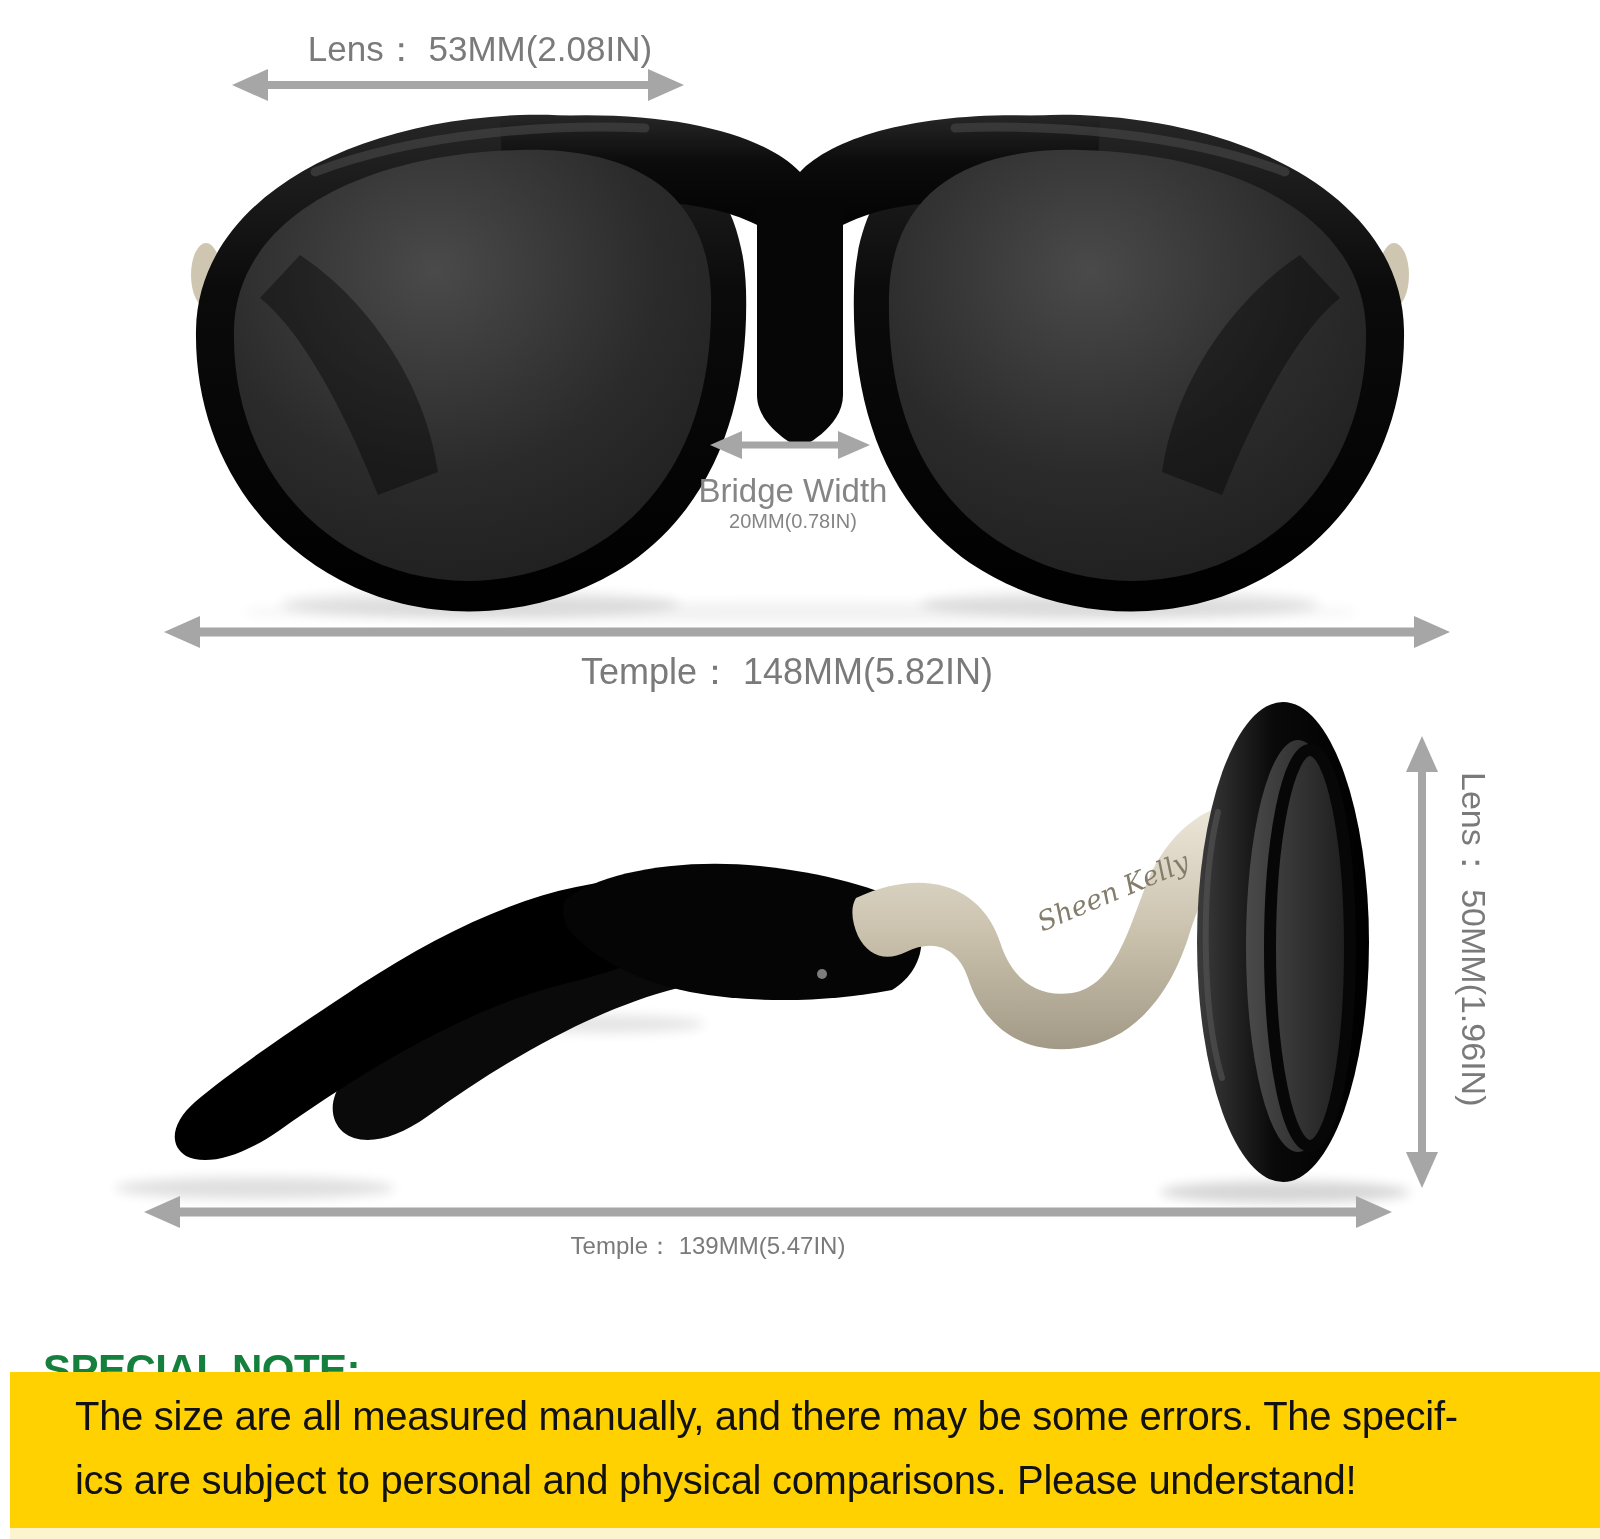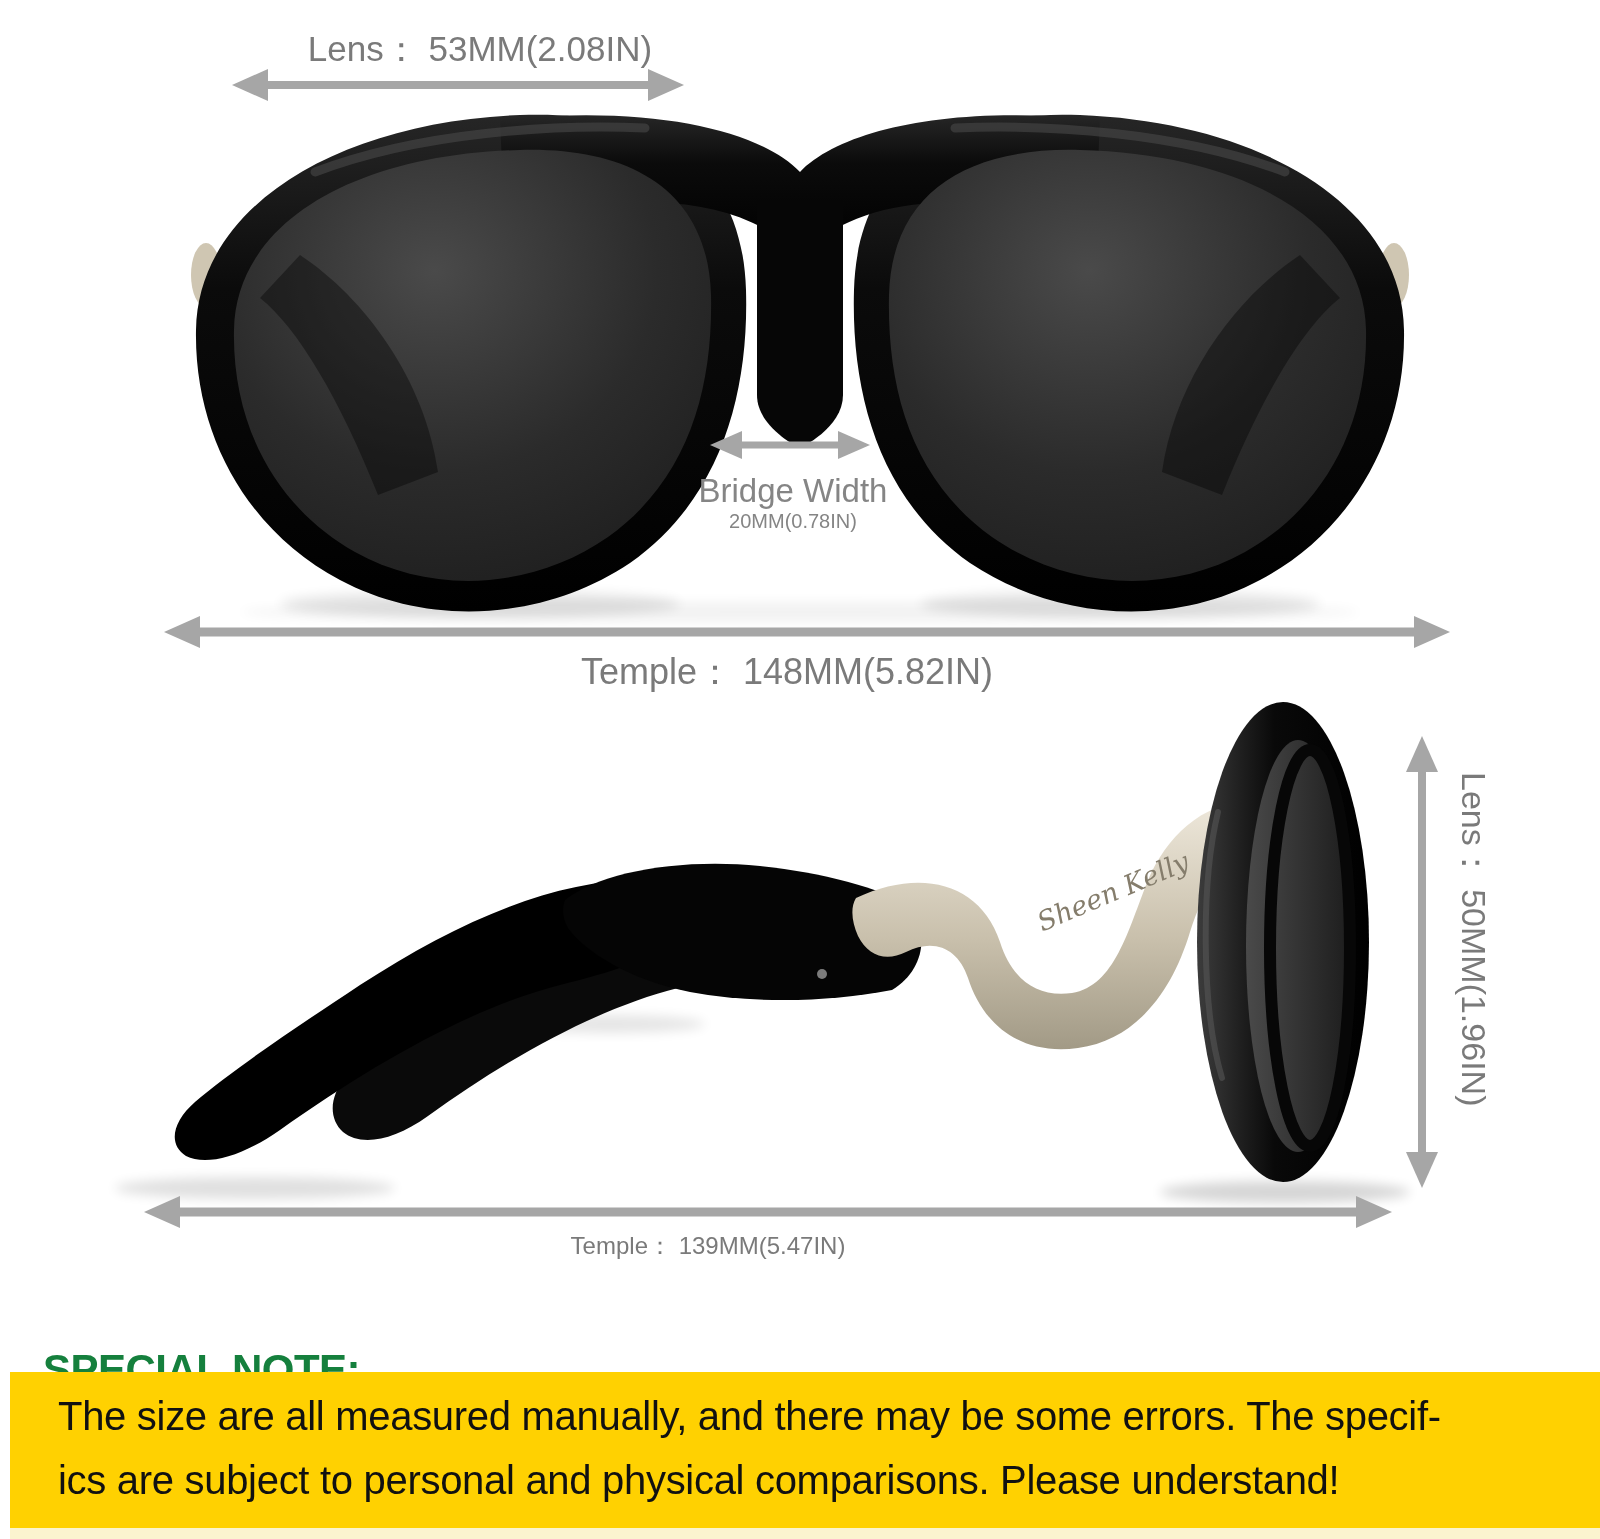--- a/index.html
+++ b/index.html
@@ -29,21 +29,21 @@
   }
   #special-note{
     position:absolute;left:43px;top:1306px;font-size:42px;font-weight:700;
     color:#15803d;letter-spacing:-0.5px;font-family:"Liberation Sans", sans-serif;margin-top:40px;
   }
   #note-banner{
     position:absolute;left:10px;top:1372px;width:1590px;height:156px;
     background:#ffd101;color:#111111;
   }
   #note-banner .line{
-    position:absolute;left:48px;font-size:40px;letter-spacing:-0.3px;
+    position:absolute;left:65px;font-size:40px;letter-spacing:-0.3px;
     white-space:nowrap;color:#111111;
   }
   #note-line1{top:22px;}
   #note-line2{top:86px;text-align:right;}
   #banner-strip{
     position:absolute;left:10px;top:1528px;width:1590px;height:11px;
     background:#fbf4cf;
   }
 </style>
 </head>

